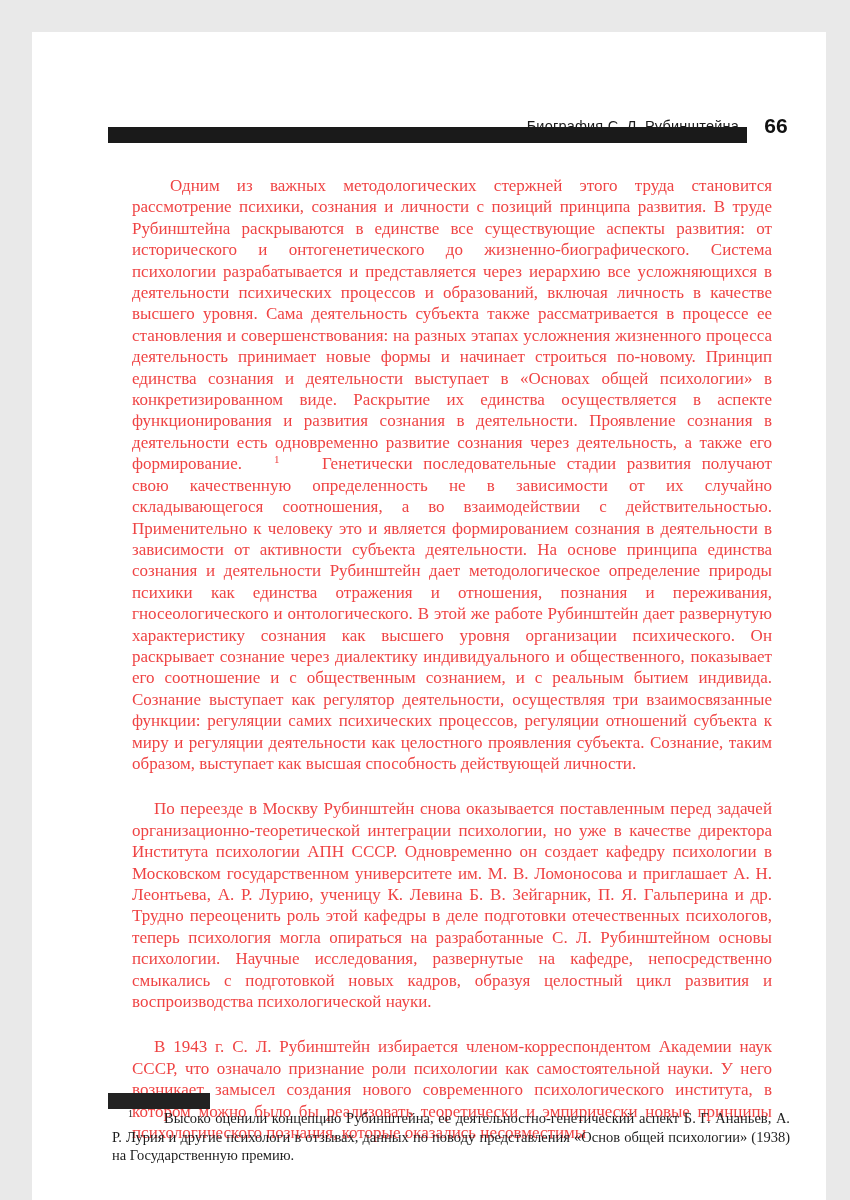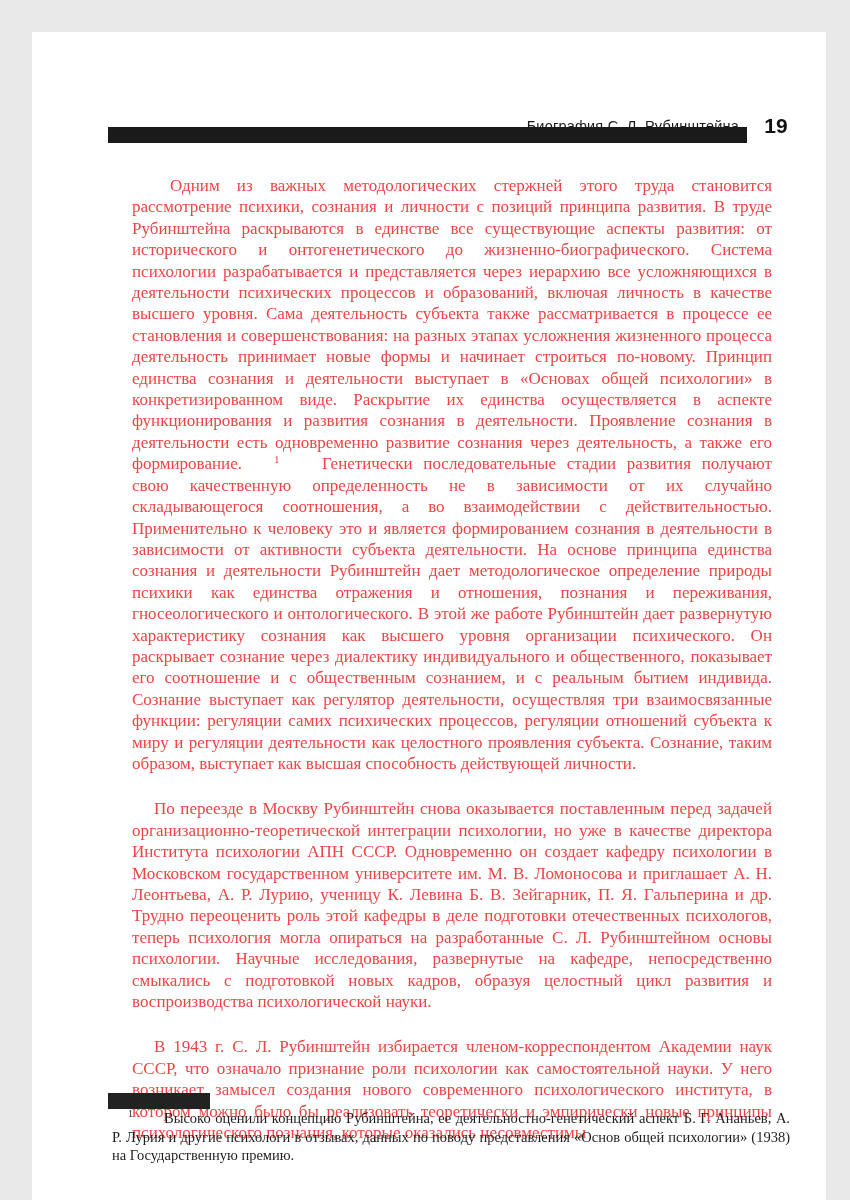--- a/index.html
+++ b/index.html
@@ -92,21 +92,21 @@
 </style>
 </head>
 <body>
 
 <div class="page">
 
   <div class="running-head">Биография С. Л. Рубинштейна</div>
 
   <div class="header-rule"></div>
 
-  <div class="page-number">19</div>
+  <div class="page-number">66</div>
 
   <div class="text-block">
     <p><span>Одним из важных методологических стержней этого труда становится рассмотрение психики, сознания и личности с позиций принципа развития. В труде Рубинштейна раскрываются в единстве все существующие аспекты развития: от исторического и онтогенетического до жизненно-биографического. Система психологии разрабатывается и представляется через иерархию все усложняющихся в деятельности психических процессов и образований, включая личность в качестве высшего уровня. Сама деятельность субъекта также рассматривается в процессе ее становления и совершенствования: на разных этапах усложнения жизненного процесса деятельность принимает новые формы и начинает строиться по-новому. Принцип единства сознания и деятельности выступает в «Основах общей психологии» в конкретизированном виде. Раскрытие их единства осуществляется в аспекте функционирования и развития сознания в деятельности. Проявление сознания в деятельности есть одновременно развитие сознания через деятельность, а также его формирование.</span><sup class="fn-ref">1</sup><span> Генетически последовательные стадии развития получают свою качественную определенность не в зависимости от их случайно складывающегося соотношения, а во взаимодействии с действительностью. Применительно к человеку это и является формированием сознания в деятельности в зависимости от активности субъекта деятельности. На основе принципа единства сознания и деятельности Рубинштейн дает методологическое определение природы психики как единства отражения и отношения, познания и переживания, гносеологического и онтологического. В этой же работе Рубинштейн дает развернутую характеристику сознания как высшего уровня организации психического. Он раскрывает сознание через диалектику индивидуального и общественного, показывает его соотношение и с общественным сознанием, и с реальным бытием индивида. Сознание выступает как регулятор деятельности, осуществляя три взаимосвязанные функции: регуляции самих психических процессов, регуляции отношений субъекта к миру и регуляции деятельности как целостного проявления субъекта. Сознание, таким образом, выступает как высшая способность действующей личности.</span></p>
     <p>По переезде в Москву Рубинштейн снова оказывается поставленным перед задачей организационно-теоретической интеграции психологии, но уже в качестве директора Института психологии АПН СССР. Одновременно он создает кафедру психологии в Московском государственном университете им. М. В. Ломоносова и приглашает А. Н. Леонтьева, А. Р. Лурию, ученицу К. Левина Б. В. Зейгарник, П. Я. Гальперина и др. Трудно переоценить роль этой кафедры в деле подготовки отечественных психологов, теперь психология могла опираться на разработанные С. Л. Рубинштейном основы психологии. Научные исследования, развернутые на кафедре, непосредственно смыкались с подготовкой новых кадров, образуя целостный цикл развития и воспроизводства психологической науки.</p>
     <p>В 1943 г. С. Л. Рубинштейн избирается членом-корреспондентом Академии наук СССР, что означало признание роли психологии как самостоятельной науки. У него возникает замысел создания нового современного психологического института, в котором можно было бы реализовать теоретически и эмпирически новые принципы психологического познания, которые оказались несовместимы</p>
   </div>
 
   <div class="footnote-rule"></div>
 
   <div class="footnote"><sup class="fn-marker">1</sup><span>Высоко оценили концепцию Рубинштейна, ее деятельностно-генетический аспект Б. Г. Ананьев, А. Р. Лурия и другие психологи в отзывах, данных по поводу представления «Основ общей психологии» (1938) на Государственную премию.</span></div>

